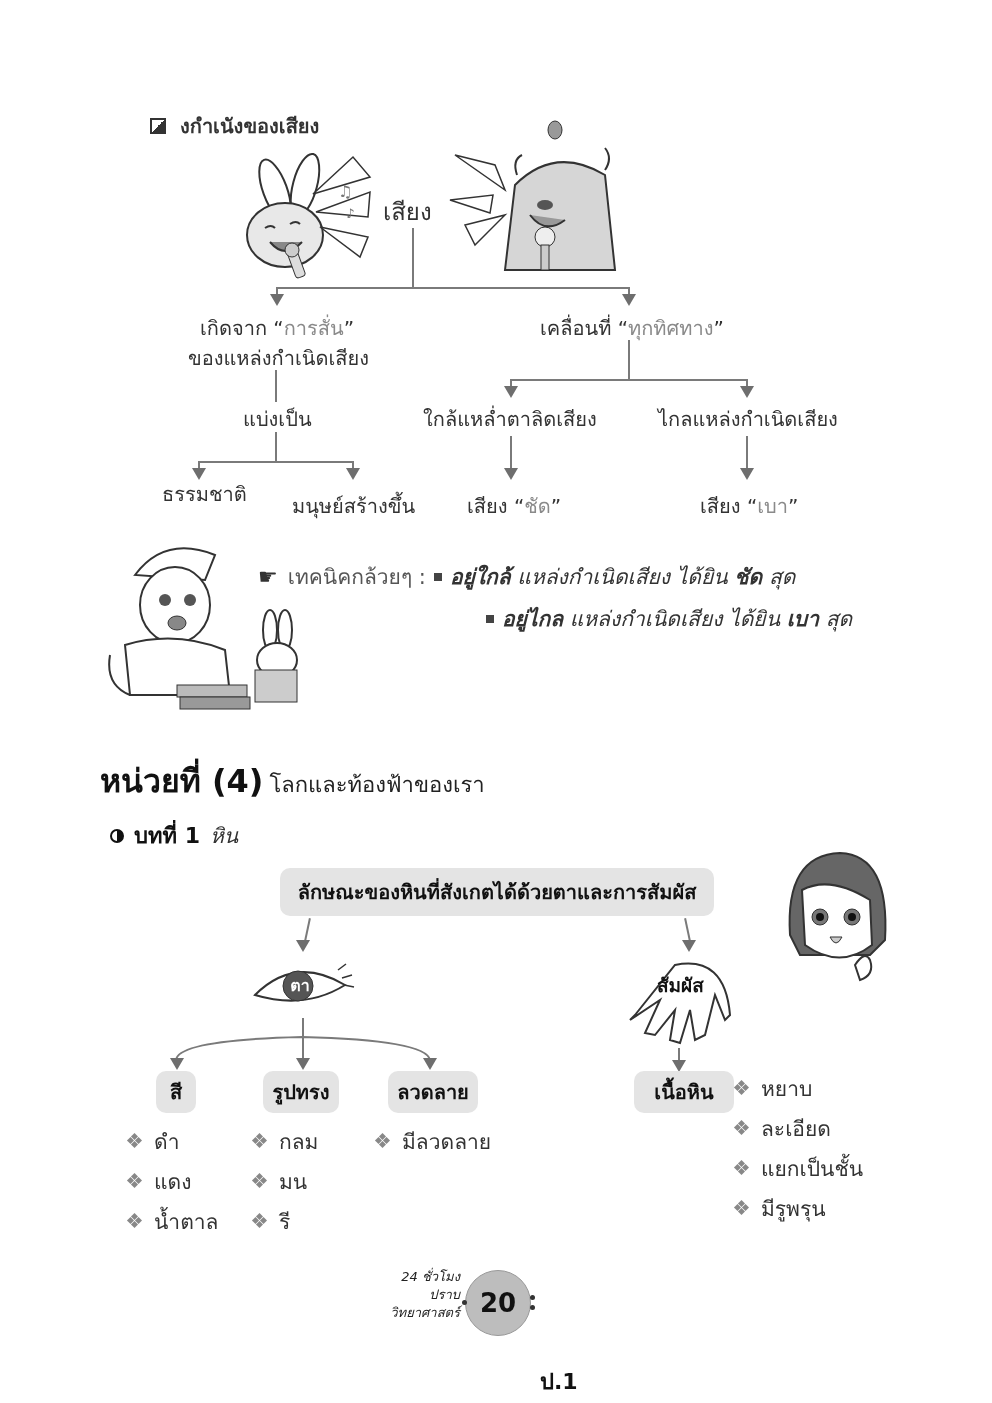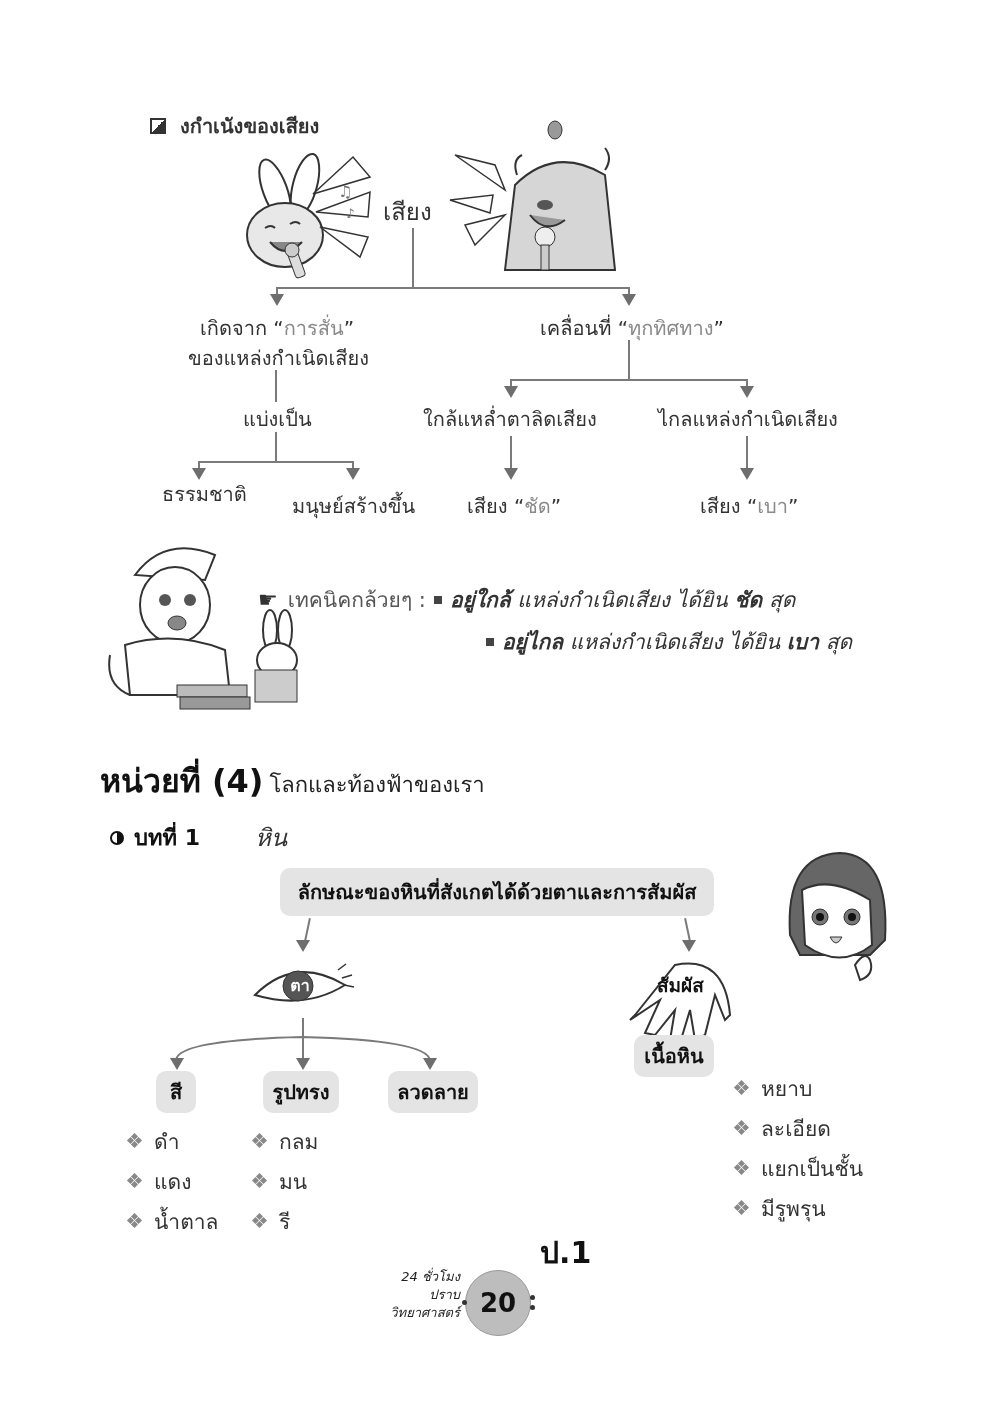--- a/index.html
+++ b/index.html
@@ -7,42 +7,42 @@
          font-family: "DejaVu Sans", sans-serif; color: #222; }
   .abs { position: absolute; }
   .sec-title { left: 150px; top: 110px; font-size: 20px; font-weight: bold; color: #333; display: flex; align-items: center; gap: 14px; }
   .sq-icon { width: 16px; height: 16px; border: 2px solid #333; box-sizing: border-box;
              background: linear-gradient(135deg, #fff 50%, #333 50%); }
   .node { font-size: 20px; color: #333; white-space: nowrap; }
   .gray { color: #8a8a8a; }
   .line { position: absolute; background: #7a7a7a; }
   .arrow { position: absolute; width: 0; height: 0; border-left: 7px solid transparent;
            border-right: 7px solid transparent; border-top: 12px solid #6e6e6e; }
-  .tip-text { font-size: 21px; font-style: italic; color: #333; white-space: nowrap; margin-top: 23px; }
+  .tip-text { font-size: 21px; font-style: italic; color: #333; white-space: nowrap; }
   .tip-text b { font-style: italic; }
   .bullet-sq { display: inline-block; width: 8px; height: 8px; background: #444; margin: 0 8px 3px 0; vertical-align: middle; }
   .unit-title { left: 100px; top: 755px; white-space: nowrap; }
   .unit-title .big { font-size: 32px; font-weight: bold; color: #111; }
   .unit-title .sub { font-size: 22px; color: #222; margin-left: 6px; }
   .lesson { left: 110px; top: 818px; display: flex; align-items: center; gap: 10px; white-space: nowrap; }
   .half-circle { width: 14px; height: 14px; border-radius: 50%; border: 2px solid #111;
                  background: linear-gradient(90deg, #fff 50%, #111 50%); box-sizing: border-box; }
   .lesson .lb { font-size: 22px; font-weight: bold; color: #111; }
-  .lesson .li { font-size: 24px; font-style: italic; color: #333; margin-left: 45px; }
+  .lesson .li { font-size: 21px; font-style: italic; color: #333; }
   .pill { position: absolute; background: #e4e4e4; border-radius: 10px; font-weight: bold;
           font-size: 20px; color: #111; display: flex; align-items: center; justify-content: center; }
   .list { position: absolute; font-size: 21px; color: #333; }
   .list .row { height: 40px; display: flex; align-items: center; white-space: nowrap; }
   .diamond { display: inline-block; width: 14px; height: 14px; margin-right: 12px; position: relative; }
   .diamond i { position: absolute; width: 5px; height: 5px; background: #888; transform: rotate(45deg); }
   .footer-left { left: 375px; top: 1268px; width: 85px; text-align: right; font-size: 13px; font-style: italic; line-height: 18px; color: #222; }
   .page-circle { left: 465px; top: 1270px; width: 64px; height: 64px; border-radius: 50%; background: #bdbdbd;
                  border: 1px solid #999; display: flex; align-items: center; justify-content: center;
                  font-size: 26px; font-weight: bold; color: #111; }
-  .footer-right { left: 540px; top: 1229px; font-size: 30px; font-weight: bold; color: #111; }
+  .footer-right { left: 540px; top: 1364px; font-size: 22px; font-weight: bold; color: #111; }
   .dot { position: absolute; width: 5px; height: 5px; border-radius: 50%; background: #333; }
 </style>
 </head>
 <body>
 
 <div class="abs sec-title">
   <span class="sq-icon"></span>
   <span>งกำเนังของเสียง</span>
 </div>
 
@@ -189,21 +189,21 @@
 <svg class="abs" style="left:168px;top:1025px" width="270" height="40">
   <path d="M8 35 Q10 15 134 12 Q258 15 262 35" fill="none" stroke="#7a7a7a" stroke-width="2"></path>
 </svg>
 <div class="arrow" style="left:170px;top:1058px"></div>
 <div class="arrow" style="left:296px;top:1058px"></div>
 <div class="arrow" style="left:423px;top:1058px"></div>
 
 <div class="pill" style="left:156px;top:1071px;width:40px;height:42px">สี</div>
 <div class="pill" style="left:263px;top:1071px;width:76px;height:42px">รูปทรง</div>
 <div class="pill" style="left:388px;top:1071px;width:90px;height:42px">ลวดลาย</div>
-<div class="pill" style="left:634px;top:1035px;width:80px;height:42px">เนื้อหิน</div>
+<div class="pill" style="left:634px;top:1071px;width:100px;height:42px">เนื้อหิน</div>
 
 <div class="list" style="left:128px;top:1121px">
   <div class="row">
       <span class="diamond">
         <i style="left:4px;top:0"></i>
         <i style="left:0;top:4px"></i>
         <i style="left:8px;top:4px"></i>
         <i style="left:4px;top:8px"></i>
       </span>
       <span>ดำ</span>
@@ -250,20 +250,29 @@
       <span class="diamond">
         <i style="left:4px;top:0"></i>
         <i style="left:0;top:4px"></i>
         <i style="left:8px;top:4px"></i>
         <i style="left:4px;top:8px"></i>
       </span>
       <span>รี</span>
     </div>
 </div>
 <div class="list" style="left:376px;top:1121px">
+  <div class="row">
+      <span class="diamond">
+        <i style="left:4px;top:0"></i>
+        <i style="left:0;top:4px"></i>
+        <i style="left:8px;top:4px"></i>
+        <i style="left:4px;top:8px"></i>
+      </span>
+      <span>มีลวดลาย</span>
+    </div>
 </div>
 <div class="list" style="left:735px;top:1068px">
   <div class="row">
       <span class="diamond">
         <i style="left:4px;top:0"></i>
         <i style="left:0;top:4px"></i>
         <i style="left:8px;top:4px"></i>
         <i style="left:4px;top:8px"></i>
       </span>
       <span>หยาบ</span>

